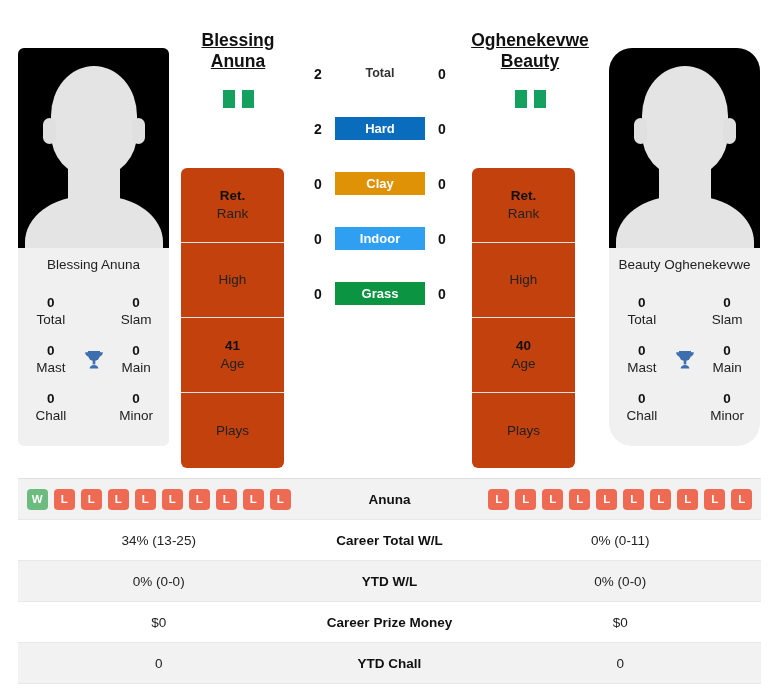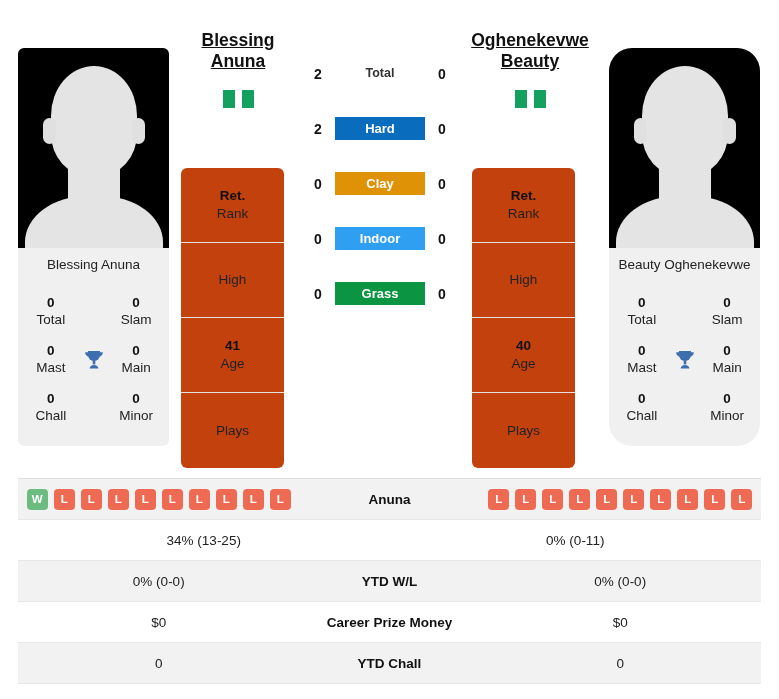--- a/index.html
+++ b/index.html
@@ -472,20 +472,21 @@
         <span class="badge L">L</span>
         <span class="badge L">L</span>
         <span class="badge L">L</span>
         <span class="badge L">L</span>
         <span class="badge L">L</span>
       </div>
   </div>
 
   <div class="srow-t even">
     <div class="cell-l">34% (13-25)</div>
+    <div class="cell-m">Career Total W/L</div>
     <div class="cell-r">0% (0-11)</div>
   </div>
 
   <div class="srow-t odd">
     <div class="cell-l">0% (0-0)</div>
     <div class="cell-m">YTD W/L</div>
     <div class="cell-r">0% (0-0)</div>
   </div>
 
   <div class="srow-t even">

